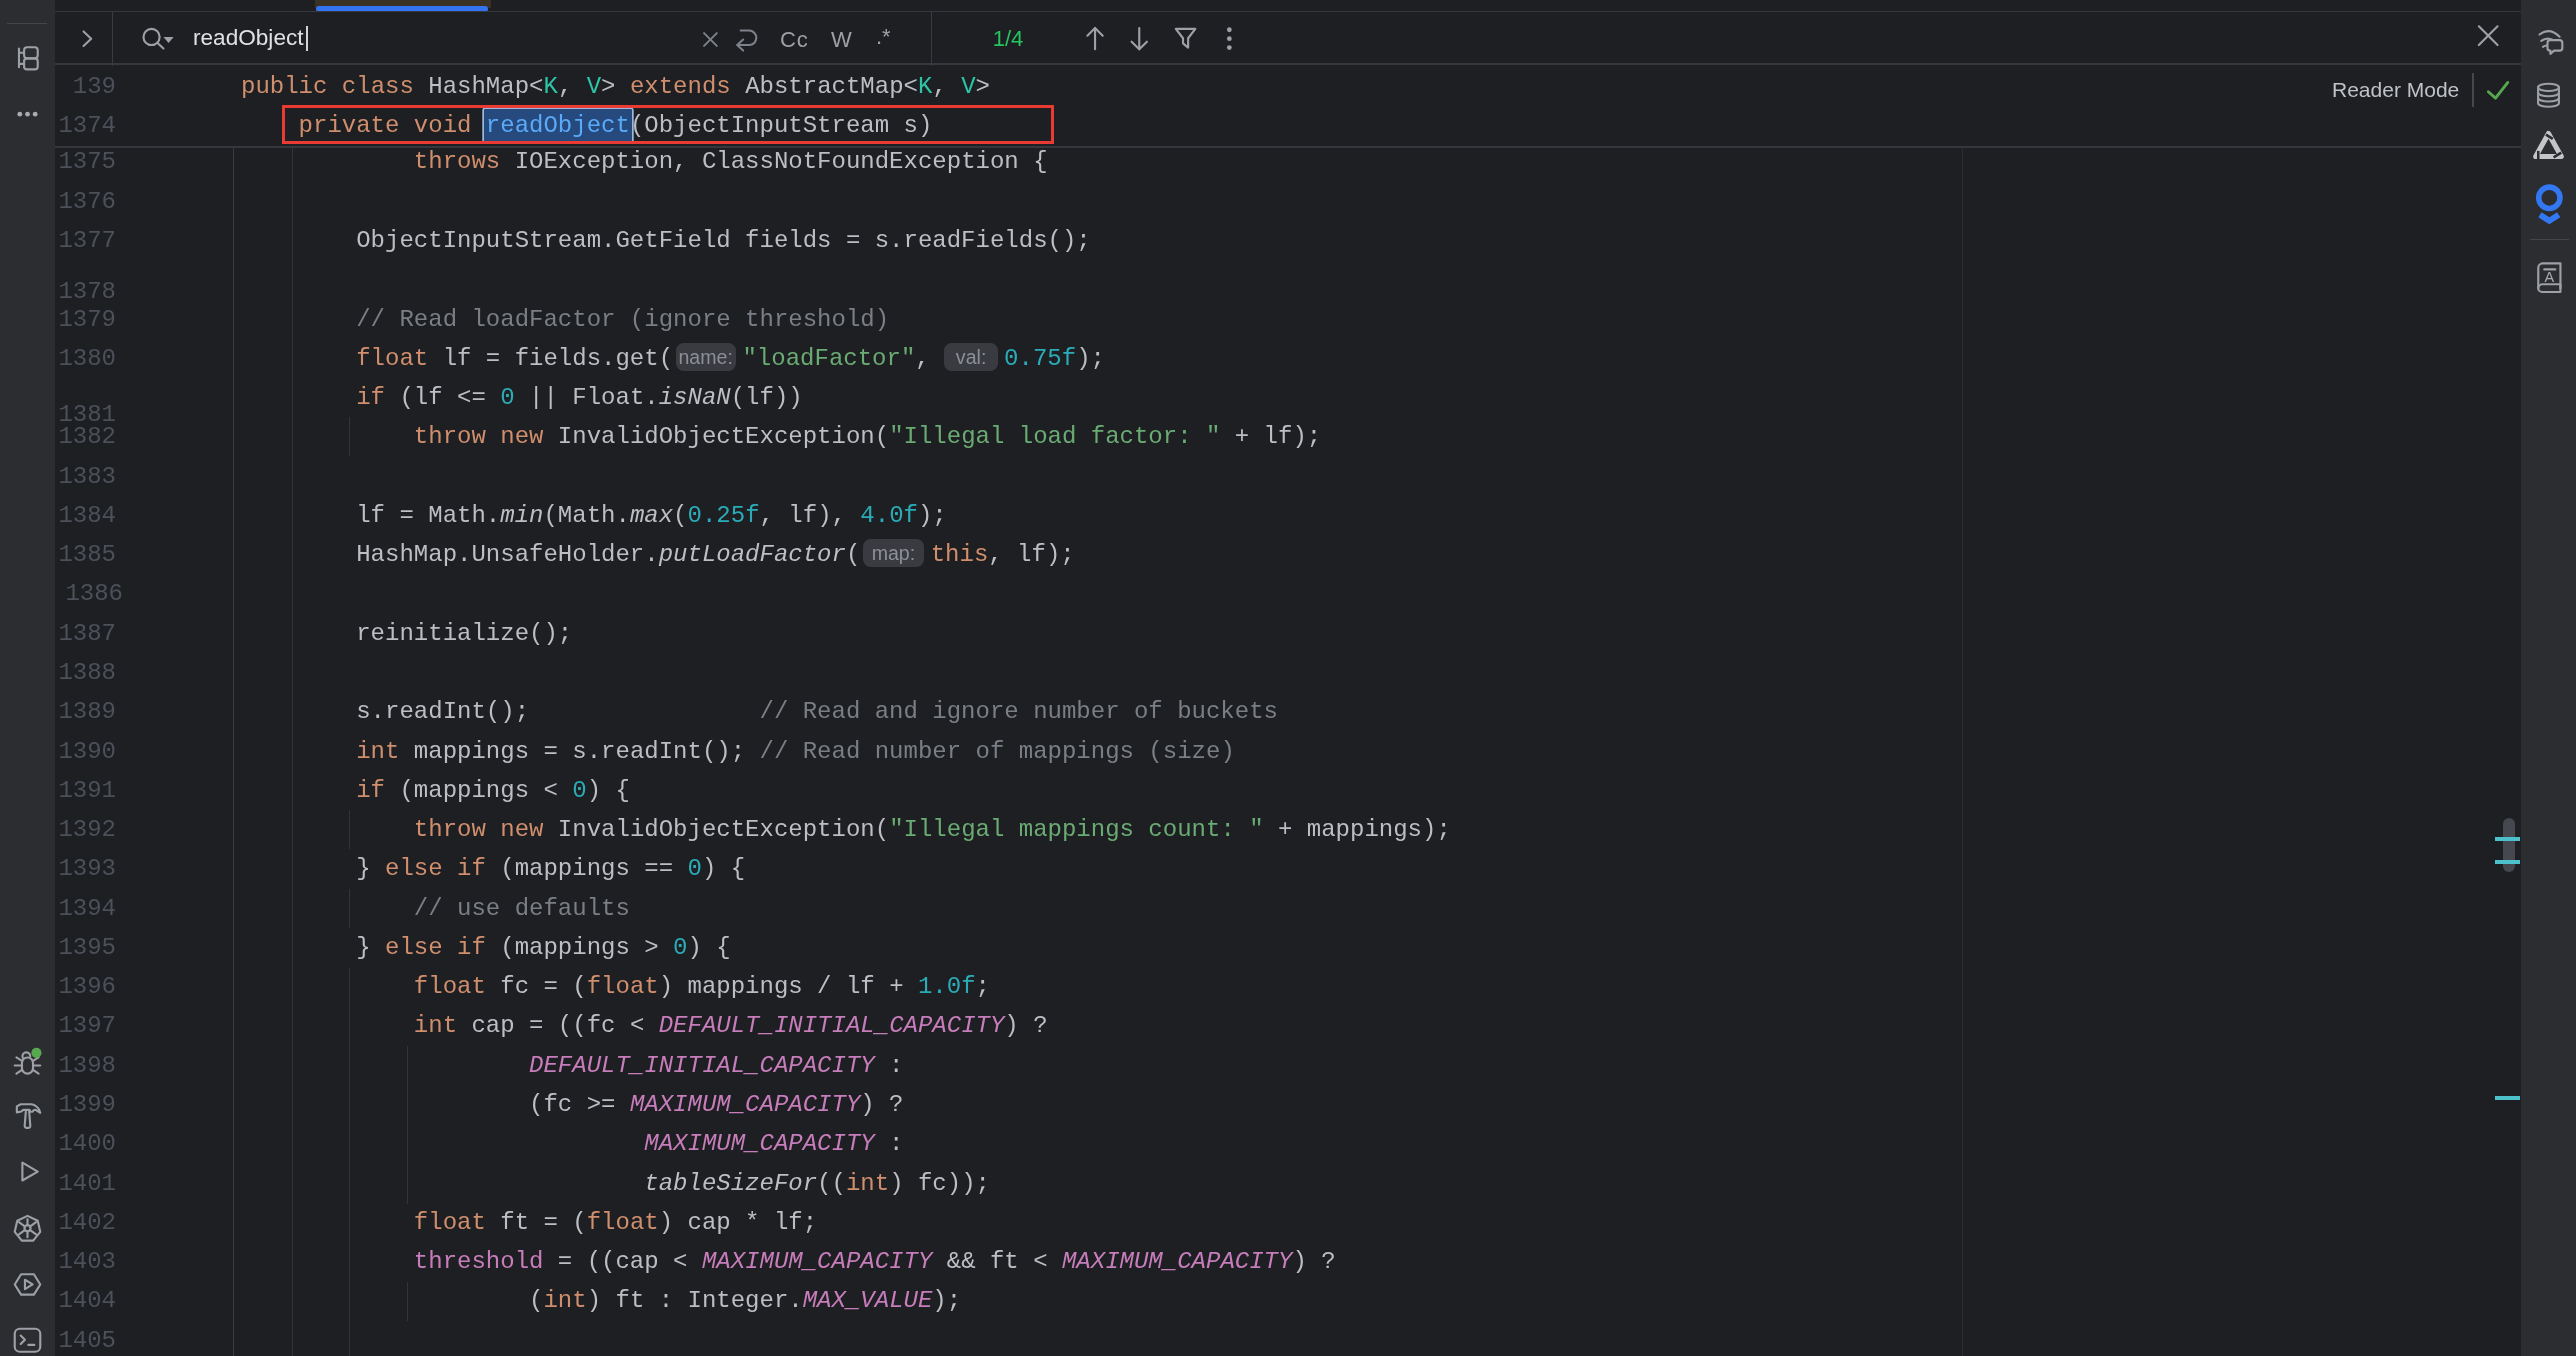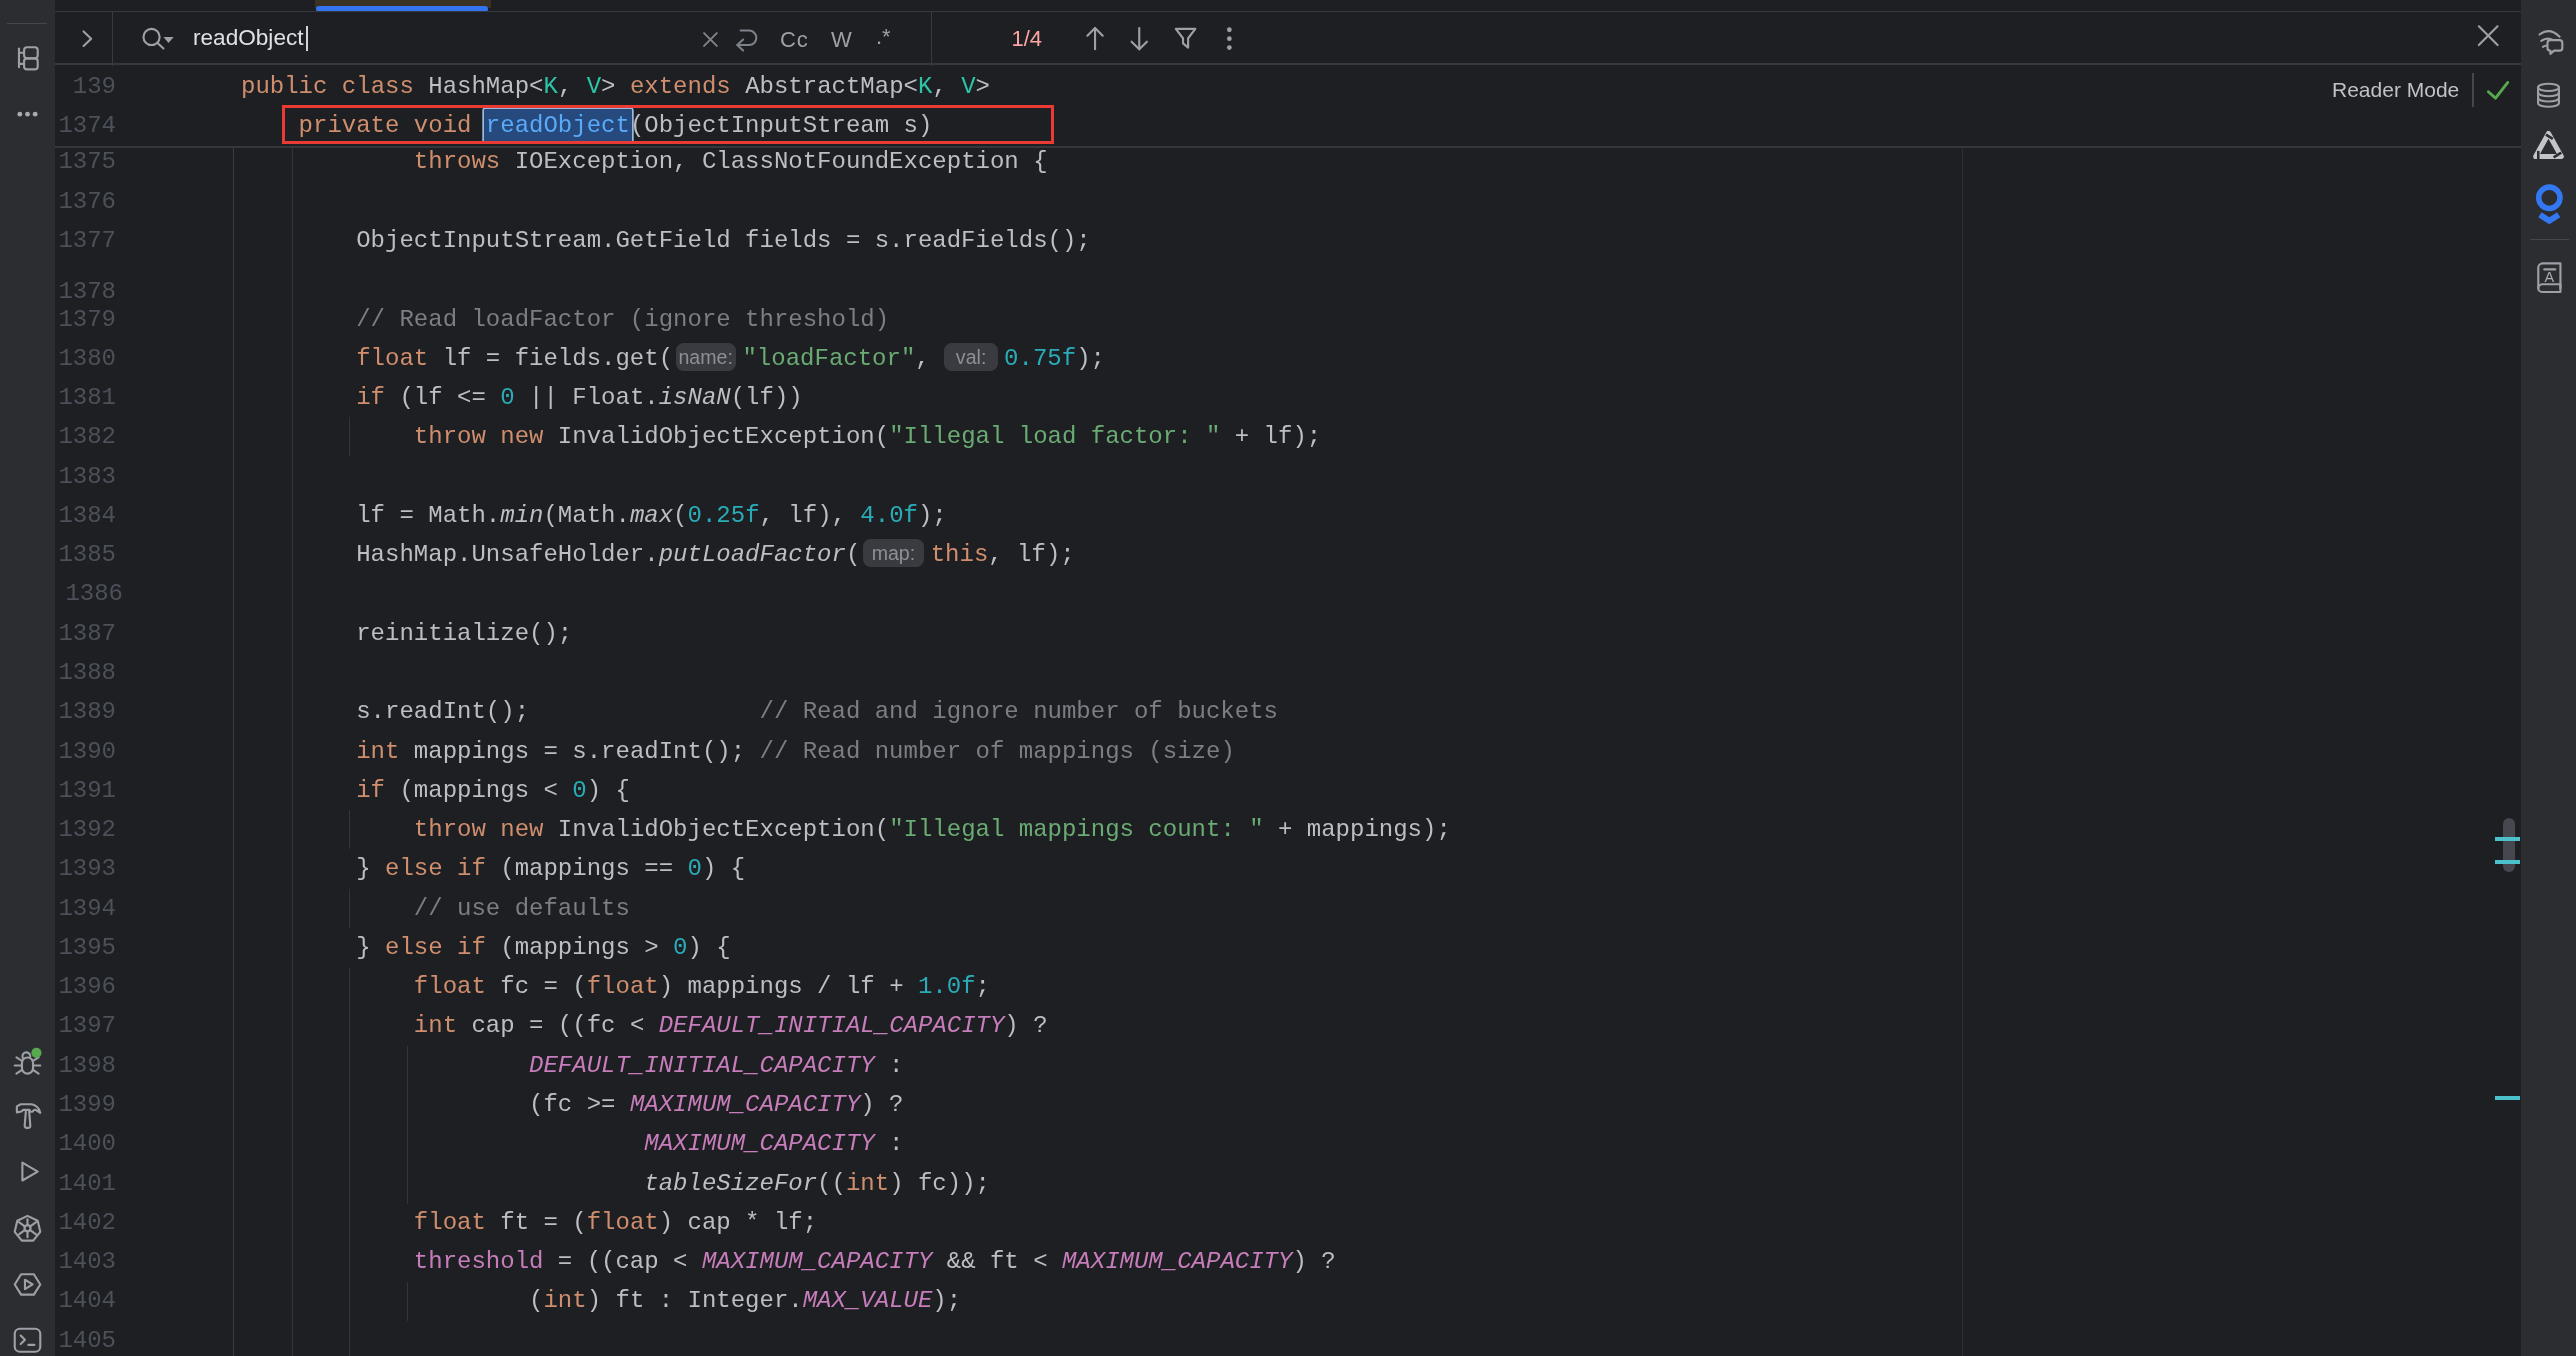--- a/index.html
+++ b/index.html
@@ -78,21 +78,21 @@
     <line x1="2913" y1="31" x2="2935" y2="53"></line>
     <line x1="2935" y1="31" x2="2913" y2="53"></line>
   </g>
 </svg>
 
 <div class="abs" style="left:193px;top:25px;color:#dfe1e5;font-size:22.6px;">readObject</div>
 <div class="abs" style="left:306px;top:26.4px;width:1.7px;height:25px;background:#d0d3d8;"></div>
 <div class="uitxt" style="left:780px;top:27px;letter-spacing:0.9px;">Cc</div>
 <div class="uitxt" style="left:831px;top:27px;">W</div>
 <div class="uitxt" style="left:876px;top:24px;">.*</div>
-<div class="abs" style="left:974px;top:26.4px;width:68px;color:#fca5a5;font-size:22px;text-align:right;">1/4</div>
+<div class="abs" style="left:974px;top:26.4px;width:68px;color:#22c55e;font-size:22px;text-align:center;">1/4</div>
 
 <div class="num" style="top:67px;">139</div>
 <div class="num" style="top:106px;">1374</div>
 <div class="code-line" style="top:67px;"><span class="k">public</span> <span class="k">class</span> HashMap&lt;<span class="tp">K</span>, <span class="tp">V</span>&gt; <span class="k">extends</span> AbstractMap&lt;<span class="tp">K</span>, <span class="tp">V</span>&gt;</div>
 <div class="code-line" style="top:106px;">    <span class="k">private</span> <span class="k">void</span> <span class="selbox">readObject</span>(ObjectInputStream s)</div>
 <div class="abs" style="left:55px;top:146px;width:2467px;height:1.7px;background:#35373c;"></div>
 
 <div class="abs" style="left:282px;top:105px;width:766px;height:33px;border:3.4px solid #e93b33;"></div>
 
 <div class="abs" style="left:2332px;top:78px;color:#bfc2c7;font-size:21px;">Reader Mode</div>
@@ -115,21 +115,21 @@
 <div class="num" style="top:142px;">1375</div>
 <div class="code-line" style="top:142px;">            <span class="k">throws</span> IOException, ClassNotFoundException {</div>
 <div class="num" style="top:182px;">1376</div>
 <div class="num" style="top:221px;">1377</div>
 <div class="code-line" style="top:221px;">        ObjectInputStream.GetField fields = s.readFields();</div>
 <div class="num" style="top:272px;">1378</div>
 <div class="num" style="top:300px;">1379</div>
 <div class="code-line" style="top:300px;">        <span class="c">// Read loadFactor (ignore threshold)</span></div>
 <div class="num" style="top:339px;">1380</div>
 <div class="code-line" style="top:339px;">        <span class="k">float</span> lf = fields.get(<span class="inlay" style="width:60px;margin-left:2.6px;margin-right:6.8px;">name:</span><span class="s">"loadFactor"</span>, <span class="inlay" style="width:54px;margin-left:0px;margin-right:6px;">val:</span><span class="d">0.75f</span>);</div>
-<div class="num" style="top:378px;">1381</div>
+<div class="num" style="top:395px;">1381</div>
 <div class="code-line" style="top:378px;">        <span class="k">if</span> (lf &lt;= <span class="d">0</span> || Float.<span class="it">isNaN</span>(lf))</div>
 <div class="num" style="top:417px;">1382</div>
 <div class="code-line" style="top:417px;">            <span class="k">throw</span> <span class="k">new</span> InvalidObjectException(<span class="s">"Illegal load factor: "</span> + lf);</div>
 <div class="num" style="top:457px;">1383</div>
 <div class="num" style="top:496px;">1384</div>
 <div class="code-line" style="top:496px;">        lf = Math.<span class="it">min</span>(Math.<span class="it">max</span>(<span class="d">0.25f</span>, lf), <span class="d">4.0f</span>);</div>
 <div class="num" style="top:535px;">1385</div>
 <div class="code-line" style="top:535px;">        HashMap.UnsafeHolder.<span class="it">putLoadFactor</span>(<span class="inlay" style="width:61px;margin-left:2.6px;margin-right:6.8px;">map:</span><span class="k">this</span>, lf);</div>
 <div class="num" style="top:574px;padding-left:7px;">1386</div>
 <div class="num" style="top:614px;">1387</div>

